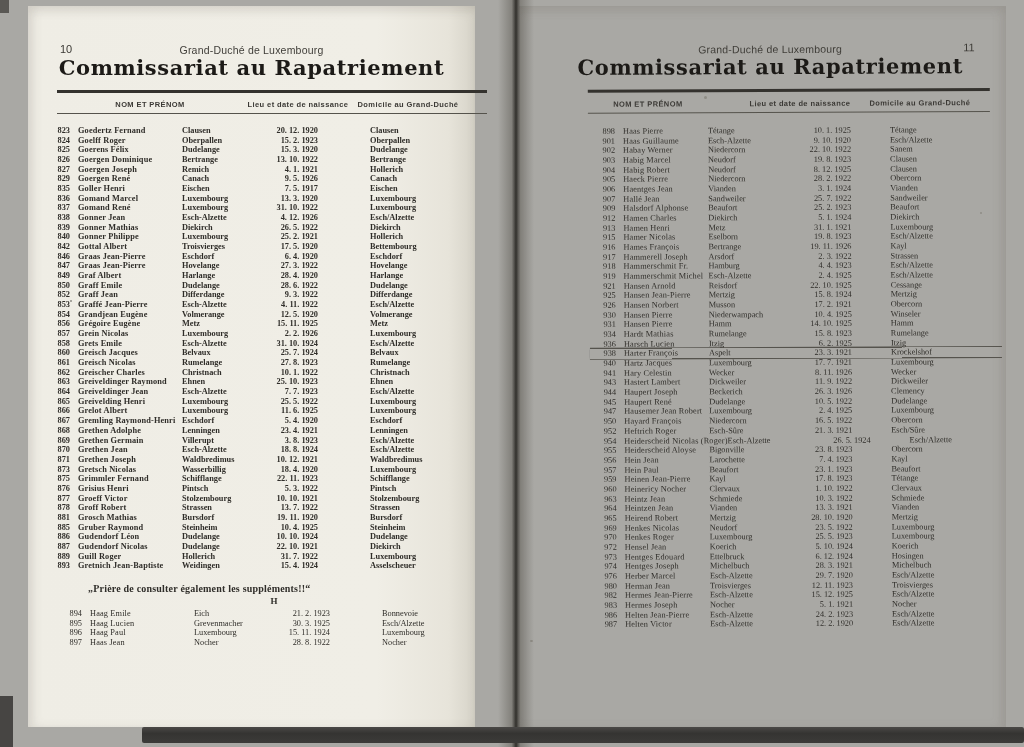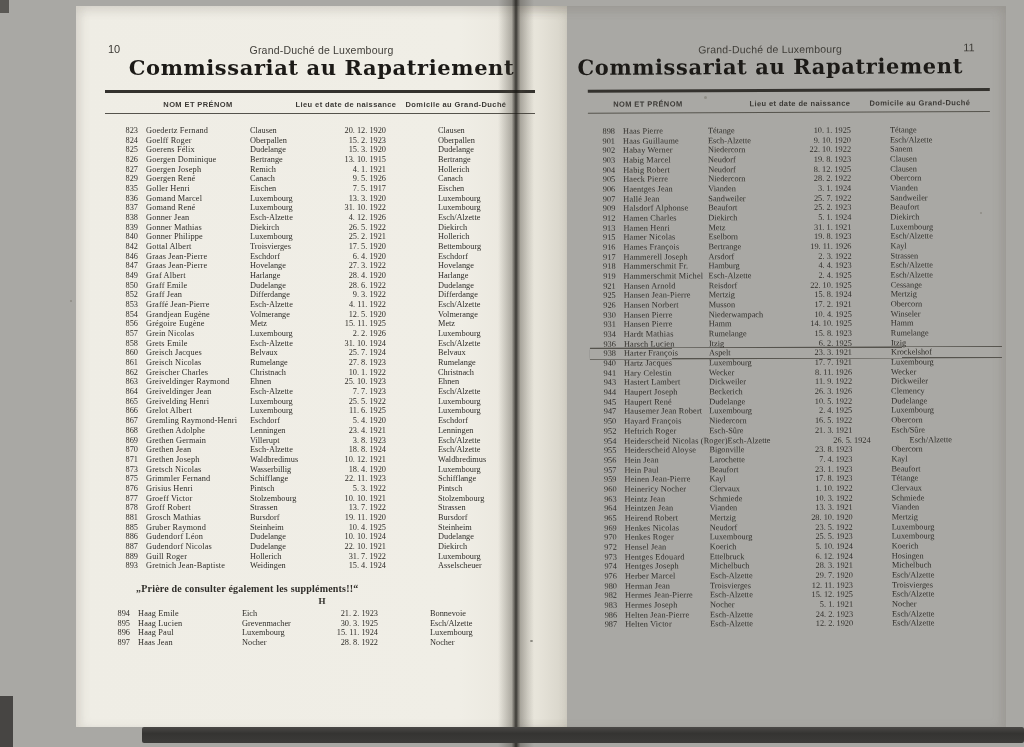--- a/index.html
+++ b/index.html
@@ -4,24 +4,23 @@
 <style>
   html,body { margin:0; padding:0; }
   body {
     width:1024px; height:747px; position:relative; overflow:hidden;
     background:#a9a8a4; font-family:"Liberation Serif", serif;
   }
   .page {
     position:absolute; top:6px; height:721px; z-index:1;
   }
   .page-left {
-    left:28px; width:491px;
+    left:28px; width:447px;
     background:linear-gradient(to right,#efede5 0%,#f0eee6 78%,#e7e4da 94%,#d6d3c8 100%);
     box-shadow:inset 0 6px 10px rgba(95,90,80,.12), inset 6px 0 10px rgba(95,90,80,.10);
-    margin-left:48px;
   }
   .page-right {
     left:519px; width:487px;
     background:linear-gradient(to right,#d8d5ca 0%,#ecease1 4%,#f2f0e8 18%,#f1efe7 100%);
     box-shadow:inset 0 6px 10px rgba(95,90,80,.12), inset -6px 0 10px rgba(95,90,80,.10);
   }
   .sheet-content { position:absolute; inset:0; }
   .page-right .sheet-content { transform:rotate(-0.25deg); transform-origin:40px 360px; }
 
   .gutter {
@@ -48,21 +47,21 @@
   .rule-thick { position:absolute; top:84px; height:2.5px; background:#34322e; }
   .page-left .rule-thick { left:29px; width:430px; }
   .page-right .rule-thick { left:70px; width:402px; }
   .rule-thin { position:absolute; top:107px; height:1px; background:#55534c; }
   .page-left .rule-thin { left:29px; width:430px; }
   .page-right .rule-thin { left:70px; width:402px; }
   .colhead { position:absolute; top:94px; transform:translateX(-50%); white-space:nowrap;
     font:7.5px "Liberation Sans", sans-serif; font-weight:bold; color:#3b3935; letter-spacing:.4px; }
 
   .tbody { position:absolute; }
-  .page-left  .tbody.main    { left:36px; top:120px; width:436px; }
+  .page-left  .tbody.main    { left:16px; top:120px; width:436px;font-weight:bold; }
   .page-left  .tbody.section { left:28px; top:603px; width:436px; }
   .page-right .tbody.main    { left:71px; top:121px; width:412px; }
   .row { display:flex; height:9.68px; line-height:9.7px; font-size:8.3px;
     color:#2f2d29; white-space:nowrap; }
   .c-no   { width:26px; text-align:right; flex:none; }
   .c-name { margin-left:8px; min-width:104px; letter-spacing:.15px; }
   .c-birth{ min-width:78px; }
   .c-date { width:58px; text-align:right; flex:none; }
   .c-dom  { margin-left:52px; }
   .page-right .c-name { min-width:85px; }
@@ -107,21 +106,21 @@
           <span class="c-no">825</span>
           <span class="c-name">Goerens Félix</span>
           <span class="c-birth">Dudelange</span>
           <span class="c-date">15. 3. 1920</span>
           <span class="c-dom">Dudelange</span>
         </div>
         <div class="row">
           <span class="c-no">826</span>
           <span class="c-name">Goergen Dominique</span>
           <span class="c-birth">Bertrange</span>
-          <span class="c-date">13. 10. 1915</span>
+          <span class="c-date">13. 10. 1922</span>
           <span class="c-dom">Bertrange</span>
         </div>
         <div class="row">
           <span class="c-no">827</span>
           <span class="c-name">Goergen Joseph</span>
           <span class="c-birth">Remich</span>
           <span class="c-date">4. 1. 1921</span>
           <span class="c-dom">Hollerich</span>
         </div>
         <div class="row">

